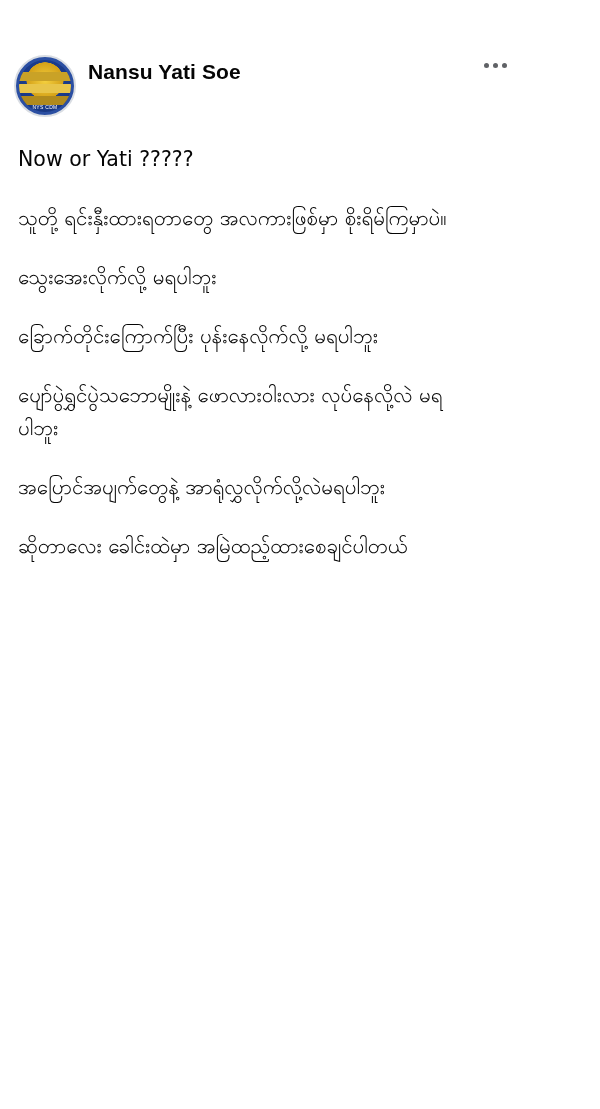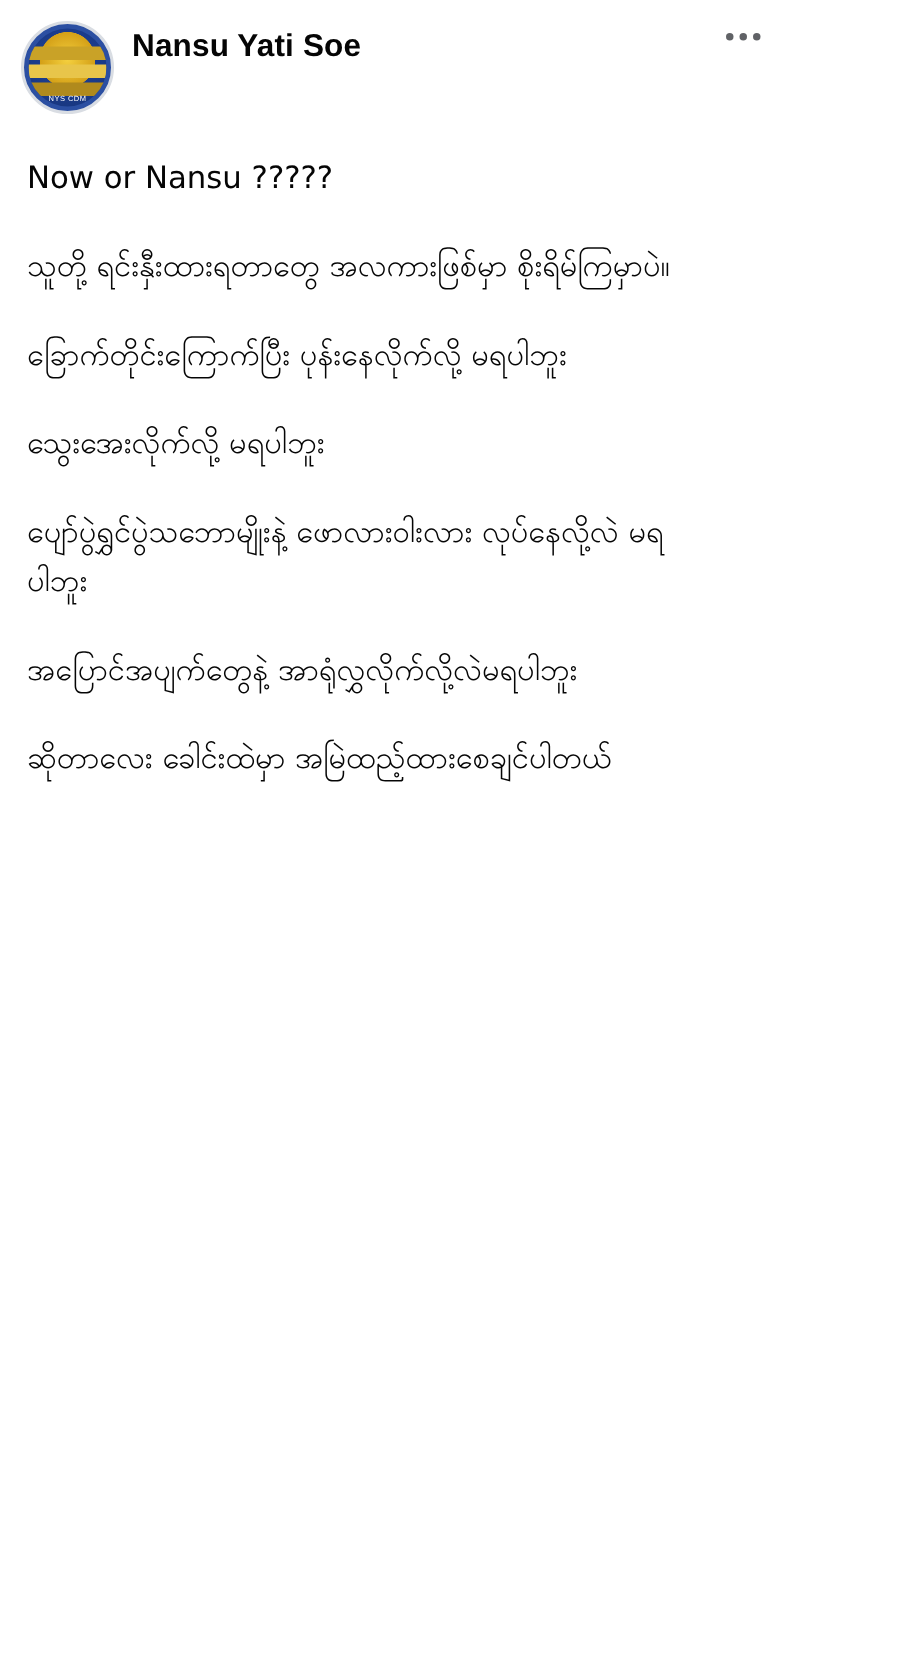--- a/index.html
+++ b/index.html
@@ -11,20 +11,21 @@
     width: 600px;
     min-height: 1109px;
     font-family: "Liberation Sans", sans-serif;
     color: #050505;
     -webkit-font-smoothing: antialiased;
   }
   .post {
     width: 525px;
     box-sizing: border-box;
     background: #ffffff;
+    margin-top: 41px;
   }
   
   .post-header {
     display: flex;
     align-items: flex-start;
     padding: 14px 14px 0 14px;
     box-sizing: border-box;
     position: relative;
   }
   .avatar {
@@ -150,23 +151,23 @@
     </div>
 
     <div class="menu-dots">
       <i></i>
         <i></i>
         <i></i>
     </div>
   </div>
 
   <div class="post-body">
-    <p class="para">Now or Nansu ?????</p>
+    <p class="para">Now or Yati ?????</p>
     <p class="para">သူတို့ ရင်းနှီးထားရတာတွေ အလကားဖြစ်မှာ စိုးရိမ်ကြမှာပဲ။</p>
+    <p class="para">သွေးအေးလိုက်လို့ မရပါဘူး</p>
     <p class="para">ခြောက်တိုင်းကြောက်ပြီး ပုန်းနေလိုက်လို့ မရပါဘူး</p>
-    <p class="para">သွေးအေးလိုက်လို့ မရပါဘူး</p>
     <p class="para">ပျော်ပွဲရွှင်ပွဲသဘောမျိုးနဲ့ ဖောလားဝါးလား လုပ်နေလို့လဲ မရ
 ပါဘူး</p>
     <p class="para">အပြောင်အပျက်တွေနဲ့ အာရုံလွှလိုက်လို့လဲမရပါဘူး</p>
     <p class="para">ဆိုတာလေး ခေါင်းထဲမှာ အမြဲထည့်ထားစေချင်ပါတယ်</p>
   </div>
 
 </div>
 
 </body></html>

